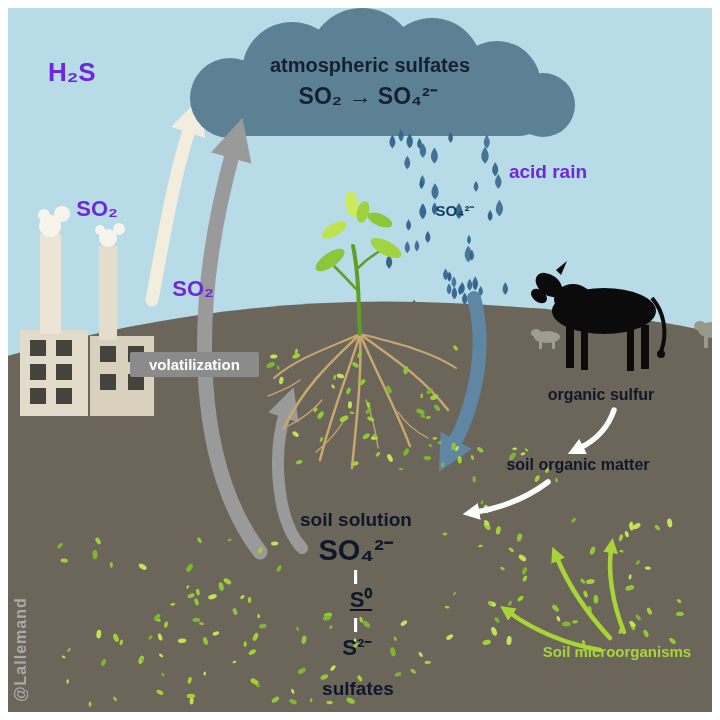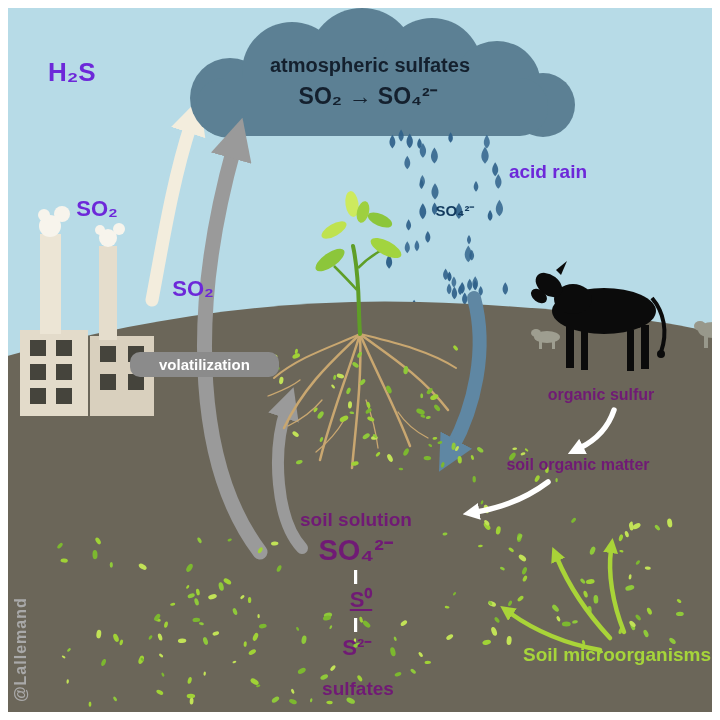--- a/index.html
+++ b/index.html
@@ -8,39 +8,39 @@
     background:#b7dbe7;font-family:"Liberation Sans",sans-serif;
   }
   #scene{position:absolute;left:0;top:0;}
   .label{
     position:absolute;font-weight:bold;white-space:nowrap;
     transform:translateX(-50%);line-height:1.1;
     font-family:"Liberation Sans",sans-serif;
   }
   .dark{color:#14202e;}
   .black{color:#6d28d9;}
-  .white{color:#701a75;}
+  .white{color:#0f172a;}
   .navy{color:#123a5e;}
   .green{color:#a6d53a;}
   .tag{
     position:absolute;background:#8b8b8b;color:#ffffff;
-    font-weight:bold;font-size:15px;padding:4px 29px;border-radius:10px;
+    font-weight:bold;font-size:15px;padding:4px 19px;border-radius:2px;
     font-family:"Liberation Sans",sans-serif;white-space:nowrap;
   }
   .watermark{
     position:absolute;left:12px;top:702px;color:#a9a9a9;
     font-size:16px;letter-spacing:1px;font-weight:bold;
     transform-origin:0 0;transform:rotate(-90deg);white-space:nowrap;
   }
   .frame{
     position:absolute;left:0;top:0;width:720px;height:720px;
     box-shadow:inset 0 0 0 8px #ffffff;pointer-events:none;
   }
   .micro{
-    position:absolute;font-weight:bold;font-size:19px;text-align:center;
+    position:absolute;font-weight:bold;font-size:15px;text-align:center;
     transform:translateX(-50%);width:190px;line-height:1.55;
     white-space:normal !important;
   }
 </style>
 </head>
 <body>
 
 <div id="stage">
 
   <svg id="scene" width="720" height="720" viewBox="0 0 720 720">

